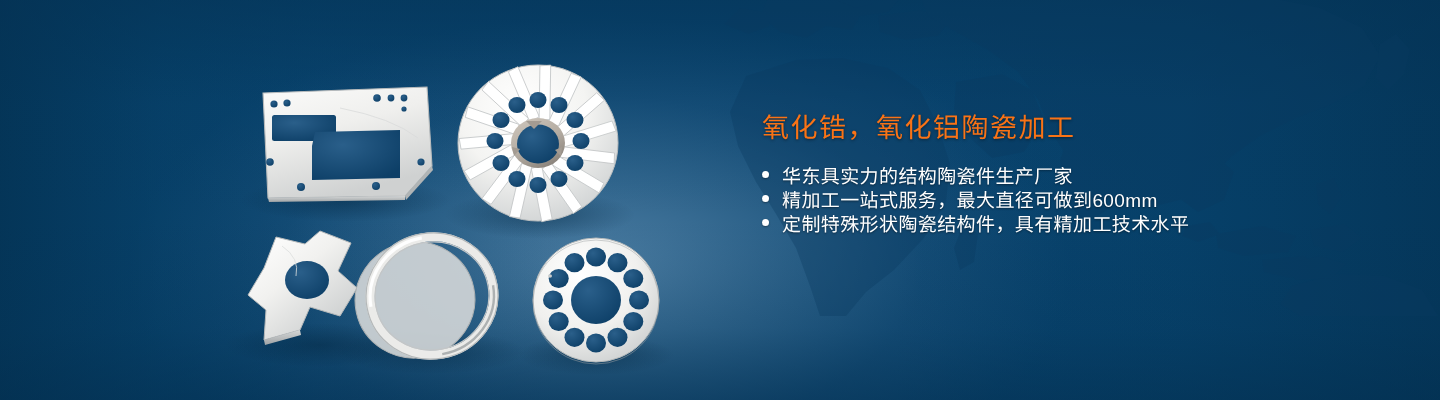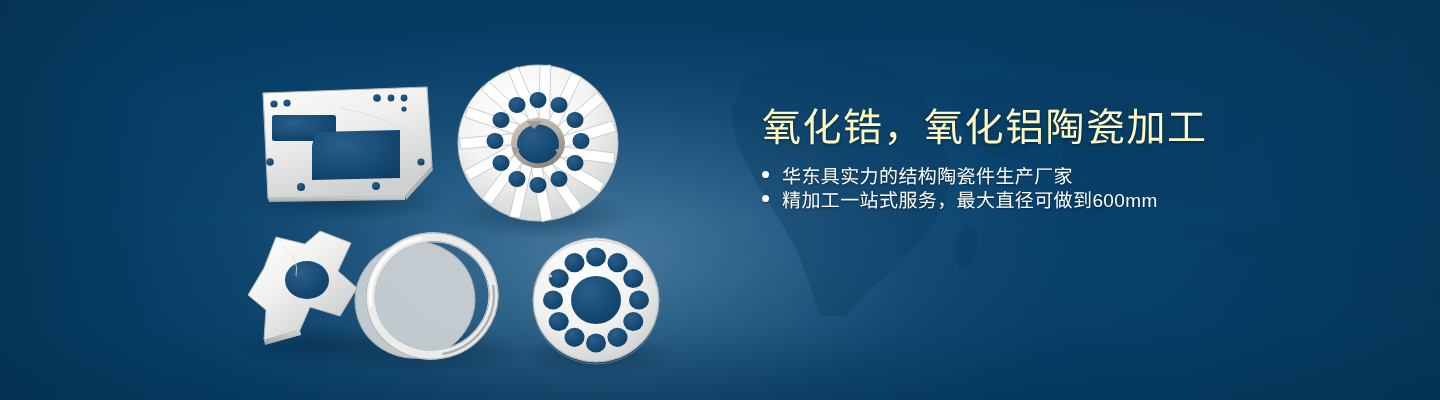--- a/index.html
+++ b/index.html
@@ -86,22 +86,22 @@
   .products svg { display: block; width: 100%; height: 100%; }
 
   
   .copy {
     position: absolute;
     left: 762px;
     top: 108px;
     width: 620px;
   }
   .headline {
-    color: #fef9c3;
-    font-size: 39px;
+    color: #f97316;
+    font-size: 27px;
     line-height: 40px;
     letter-spacing: 1.5px;
     font-weight: 400;
     margin: 0 0 14px 0;
     text-shadow: 0 1px 3px rgba(0,0,0,0.45);
     white-space: nowrap;
   }
   .bullets {
     list-style: none;
     margin: 0;
@@ -370,16 +370,20 @@
     <h1 class="headline">氧化锆，氧化铝陶瓷加工</h1>
     <ul class="bullets">
       <li>
         <span class="dot"></span>
         <span>华东具实力的结构陶瓷件生产厂家</span>
       </li>
       <li>
         <span class="dot"></span>
         <span>精加工一站式服务，最大直径可做到600mm</span>
       </li>
+      <li>
+        <span class="dot"></span>
+        <span>定制特殊形状陶瓷结构件，具有精加工技术水平</span>
+      </li>
     </ul>
   </div>
 
 </div>
 
 </body></html>

